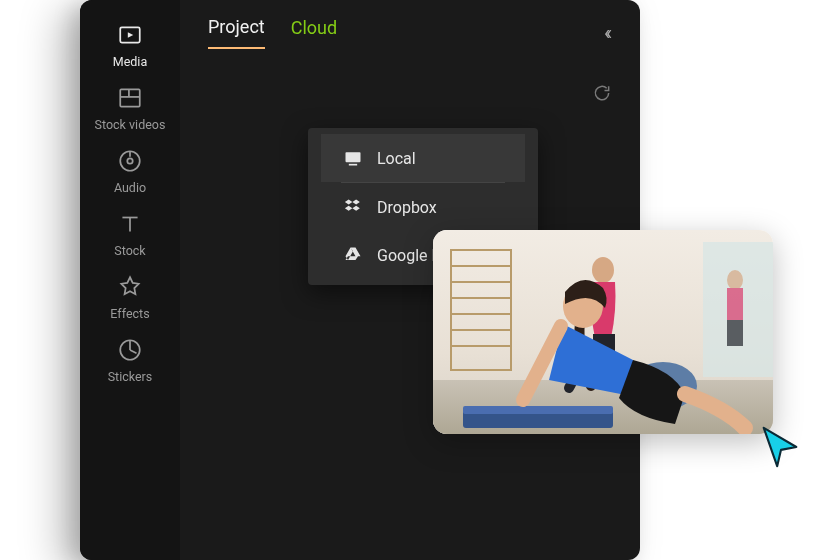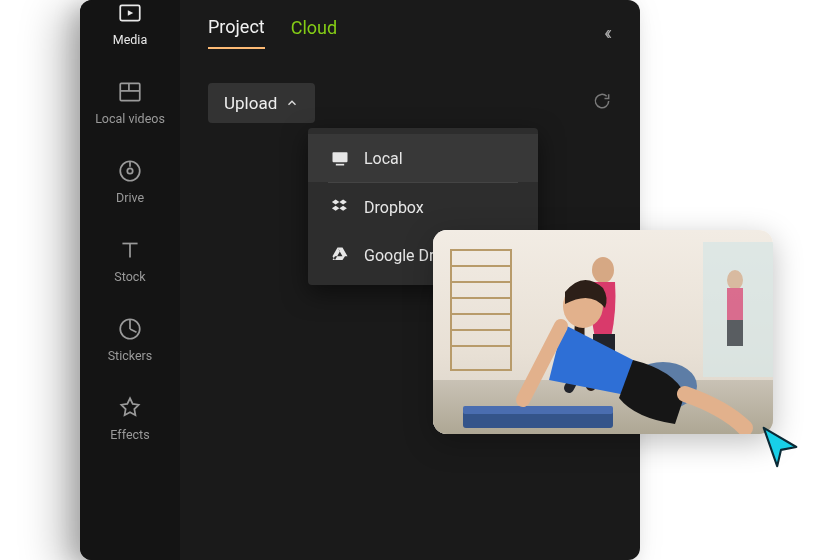--- a/index.html
+++ b/index.html
@@ -3,42 +3,42 @@
 <meta charset="utf-8">
 <style>
   * { box-sizing: border-box; margin: 0; padding: 0; }
   html, body { width: 840px; height: 560px; overflow: hidden; font-family: -apple-system, BlinkMacSystemFont, "Segoe UI", Roboto, sans-serif; background: transparent; }
   .stage { position: relative; width: 840px; height: 560px; }
 
   
   .editor { position: absolute; left: 80px; top: 0; width: 560px; height: 560px; background: #1a1a1a; border-radius: 12px; box-shadow: -20px 10px 40px rgba(0,0,0,0.25), -8px 4px 20px rgba(0,0,0,0.15); }
 
   
-  .sidebar { position: absolute; left: 0; top: 0; width: 100px; height: 100%; background: #141414; border-top-left-radius: 12px; border-bottom-left-radius: 12px; display: flex; flex-direction: column; align-items: center; padding-top: 0; gap: 32px; }
+  .sidebar { position: absolute; left: 0; top: 0; width: 100px; height: 100%; background: #141414; border-top-left-radius: 12px; border-bottom-left-radius: 12px; display: flex; flex-direction: column; align-items: center; padding-top: 22px; gap: 16px; }
   .side-item { display: flex; flex-direction: column; align-items: center; gap: 6px; color: #9a9a9a; cursor: pointer; width: 100%; }
   .side-item.active { color: #e8e8e8; }
   .side-item .lbl { font-size: 12.5px; }
   .side-ico { width: 26px; height: 26px; display: flex; align-items: center; justify-content: center; }
   .side-ico svg { width: 26px; height: 26px; stroke: currentColor; fill: none; stroke-width: 1.6; }
 
   
   .content { position: absolute; left: 100px; top: 0; right: 0; bottom: 0; padding: 16px 28px; }
 
   .tabs { display: flex; align-items: center; gap: 26px; position: relative; }
   .tab { font-size: 18px; color: #84cc16; padding-bottom: 10px; cursor: pointer; }
   .tab.active { color: #f2f2f2; border-bottom: 2px solid #fdba74; }
   .collapse { margin-left: auto; color: #aaa; font-size: 20px; letter-spacing: -4px; cursor: pointer; padding-right: 4px; }
 
   .row2 { display: flex; align-items: center; margin-top: 34px; }
   .upload-btn { display: inline-flex; align-items: center; gap: 8px; background: #333; color: #eee; font-size: 17px; padding: 10px 16px; border-radius: 4px; cursor: pointer; }
   .refresh { margin-left: auto; color: #7a7a7a; cursor: pointer; }
   .refresh svg { width: 20px; height: 20px; stroke: currentColor; fill: none; stroke-width: 1.8; }
 
   
-  .dropdown { position: absolute; left: 128px; top: 128px; width: 230px; background: #2d2d2d; border-radius: 4px; box-shadow: 0 8px 24px rgba(0,0,0,0.5); padding: 6px 0; }
+  .dropdown { position: absolute; left: 128px; top: 128px; width: 230px; background: #2d2d2d; border-radius: 4px; box-shadow: 0 8px 24px rgba(0,0,0,0.5); padding: 6px 13px; }
   .dd-item { display: flex; align-items: center; gap: 14px; padding: 14px 22px; color: #e6e6e6; font-size: 16px; cursor: pointer; }
   .dd-item:first-child { background: #383838; }
   .dd-sep { height: 1px; background: #444; margin: 0 20px; }
   .dd-ico { width: 20px; height: 20px; display: flex; align-items: center; justify-content: center; }
   .dd-ico svg { width: 20px; height: 20px; fill: #e6e6e6; }
 
   
   .card { position: absolute; left: 433px; top: 230px; width: 340px; height: 204px; background: #fff; border-radius: 14px; box-shadow: 0 8px 30px rgba(0,0,0,0.25); overflow: hidden; }
   .card svg { width: 100%; height: 100%; display: block; }
 
@@ -66,83 +66,75 @@
       </div>
 
       <div class="side-item">
         <span class="side-ico">
           <svg viewBox="0 0 24 24">
               <rect x="3" y="4" width="18" height="16" rx="1"></rect>
               <line x1="3" y1="11" x2="21" y2="11"></line>
               <line x1="11" y1="4" x2="11" y2="11"></line>
             </svg>
         </span>
-        <span class="lbl">Local videos</span>
+        <span class="lbl">Stock videos</span>
       </div>
 
       <div class="side-item">
         <span class="side-ico">
           <svg viewBox="0 0 24 24">
               <circle cx="12" cy="12" r="9"></circle>
               <circle cx="12" cy="12" r="2.5"></circle>
               <line x1="12" y1="3" x2="12" y2="8"></line>
             </svg>
         </span>
-        <span class="lbl">Drive</span>
+        <span class="lbl">Audio</span>
       </div>
 
       <div class="side-item">
         <span class="side-ico">
           <svg viewBox="0 0 24 24">
               <line x1="5" y1="6" x2="19" y2="6"></line>
               <line x1="12" y1="6" x2="12" y2="19"></line>
             </svg>
         </span>
         <span class="lbl">Stock</span>
+      </div>
+
+      <div class="side-item">
+        <span class="side-ico">
+          <svg viewBox="0 0 24 24">
+              <path d="M12 3l2.5 5.2 5.5.8-4 4 1 5.6L12 16l-5 2.6 1-5.6-4-4 5.5-.8z"></path>
+            </svg>
+        </span>
+        <span class="lbl">Effects</span>
       </div>
 
       <div class="side-item">
         <span class="side-ico">
           <svg viewBox="0 0 24 24">
               <circle cx="12" cy="12" r="9"></circle>
               <line x1="12" y1="3" x2="12" y2="12"></line>
               <line x1="12" y1="12" x2="18" y2="15"></line>
             </svg>
         </span>
         <span class="lbl">Stickers</span>
-      </div>
-
-      <div class="side-item">
-        <span class="side-ico">
-          <svg viewBox="0 0 24 24">
-              <path d="M12 3l2.5 5.2 5.5.8-4 4 1 5.6L12 16l-5 2.6 1-5.6-4-4 5.5-.8z"></path>
-            </svg>
-        </span>
-        <span class="lbl">Effects</span>
       </div>
 
     </div>
 
     <div class="content">
 
       <div class="tabs">
         <div class="tab active">Project</div>
         <div class="tab">Cloud</div>
         <div class="collapse">‹‹</div>
       </div>
 
       <div class="row2">
-        <div class="upload-btn">
-          <span>Upload</span>
-          <span style="display:inline-flex">
-            <svg width="14" height="14" viewBox="0 0 24 24" fill="none" stroke="#ddd" stroke-width="2.4">
-                <path d="M6 15l6-6 6 6"></path>
-              </svg>
-          </span>
-        </div>
         <div class="refresh">
           <svg viewBox="0 0 24 24">
               <path d="M20 12a8 8 0 1 1-2.34-5.66"></path>
               <path d="M20 4v5h-5"></path>
             </svg>
         </div>
       </div>
 
       <div class="dropdown">
         <div class="dd-item">

